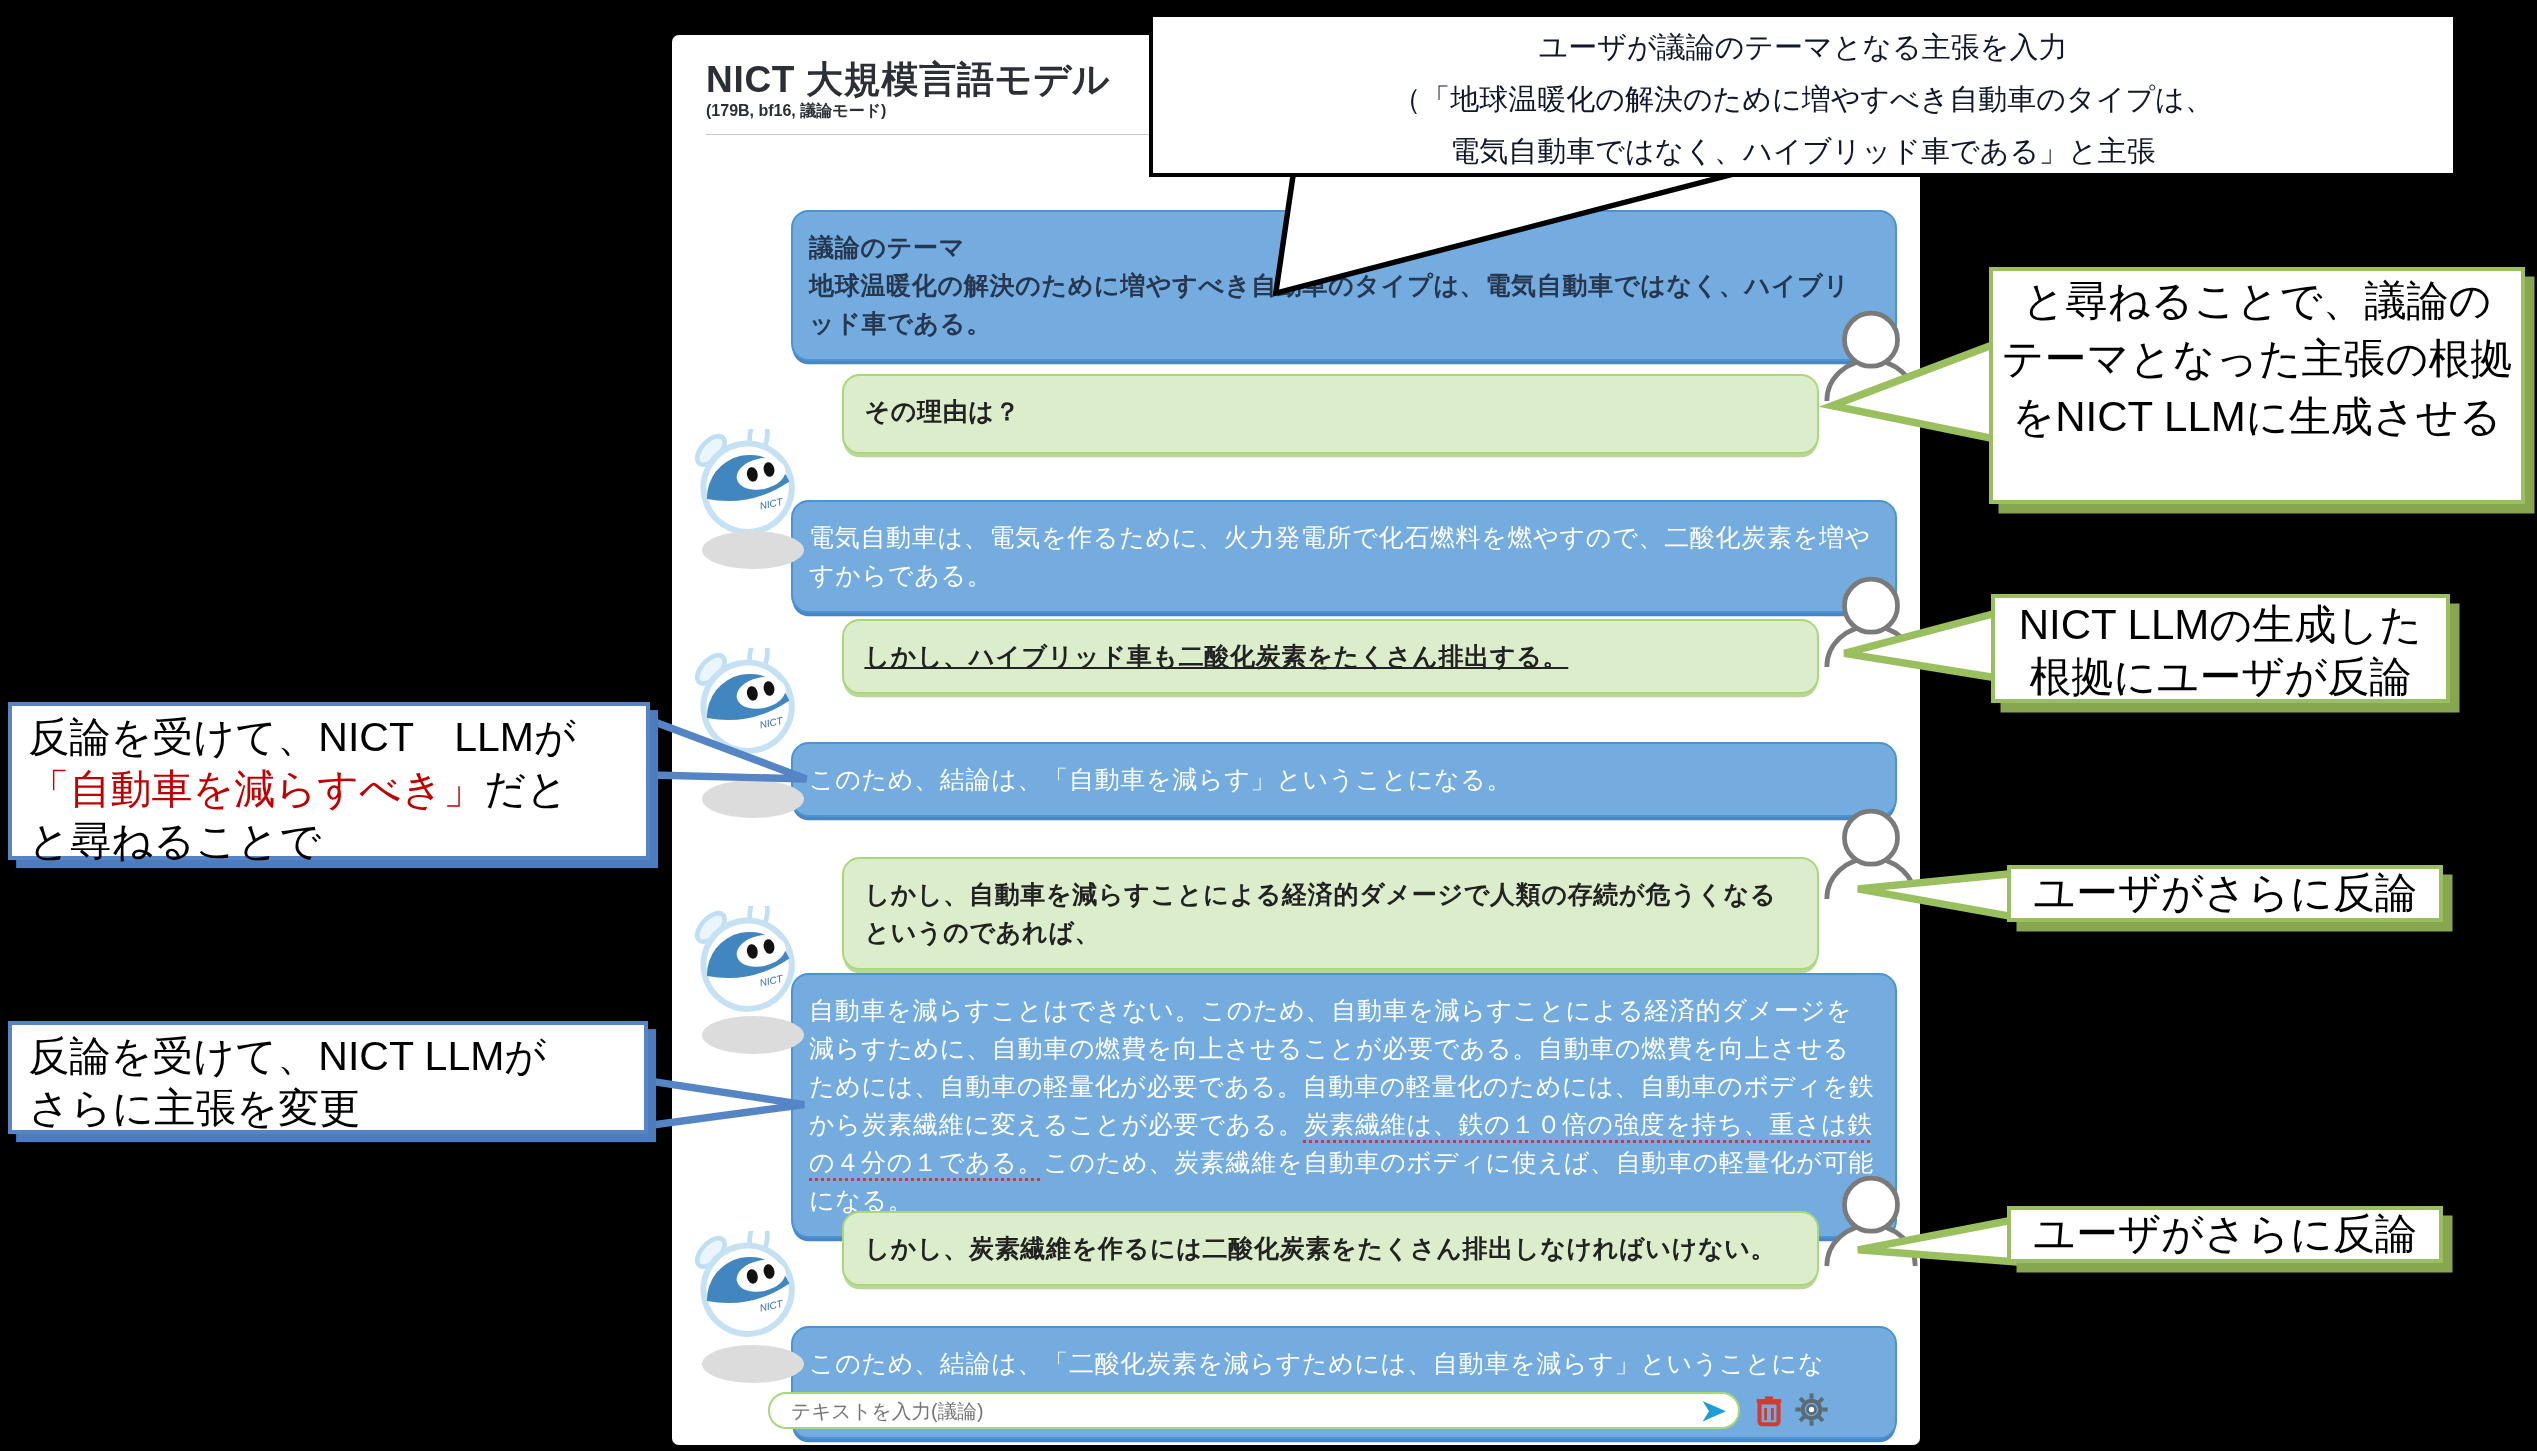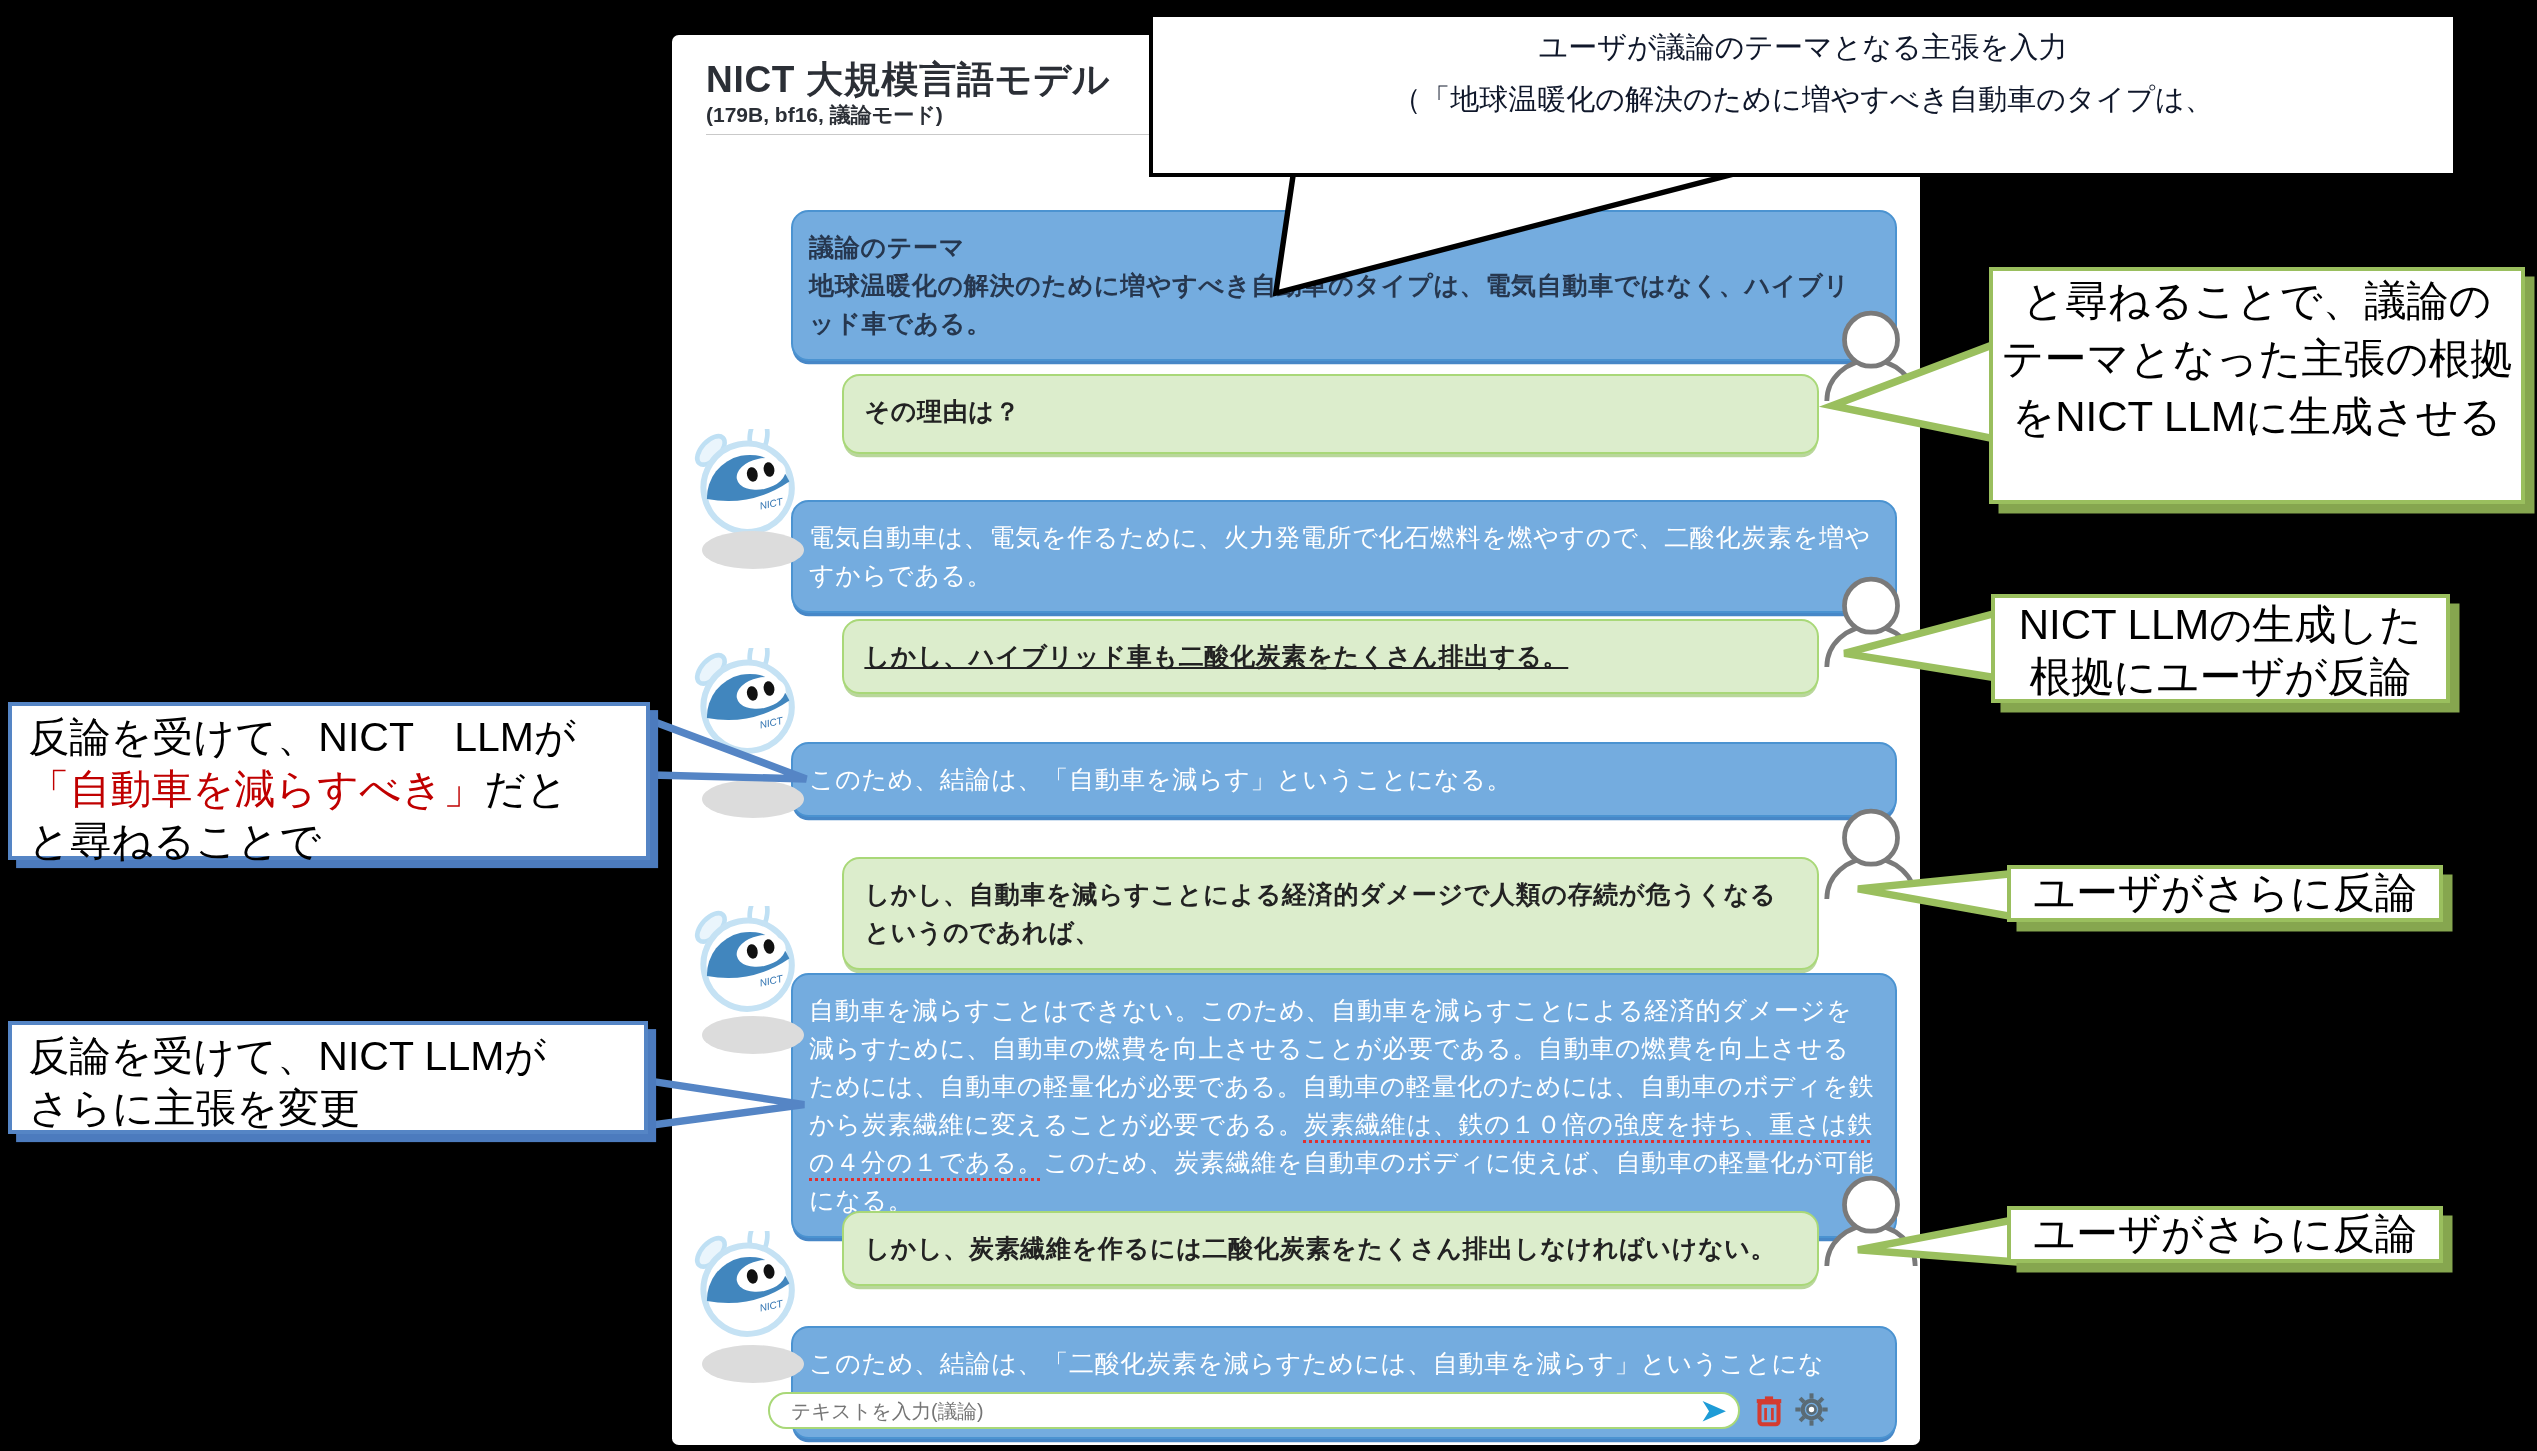--- a/index.html
+++ b/index.html
@@ -2,21 +2,21 @@
 <html style="font-size:11px"><head>
 <meta charset="utf-8">
 <style>
   html,body{margin:0;padding:0;background:#000;}
   .stage{position:relative;width:2538px;height:1452px;background:#000;overflow:hidden;
          font-family:"Liberation Sans","DejaVu Sans",sans-serif;}
   
   .window{position:absolute;left:672px;top:35px;width:1248px;height:1410px;background:#fff;
           border-radius:6.8px;z-index:1;}
   .app-title{position:absolute;left:34px;top:20.4px;font-size:37px;font-weight:bold;color:#2b2f36;letter-spacing:0.7px;}
-  .app-subtitle{position:absolute;left:34px;top:66px;font-size:21px;font-weight:bold;color:#2b2f36;}
+  .app-subtitle{position:absolute;left:34px;top:66px;font-size:16px;font-weight:bold;color:#2b2f36;}
   .hdr-divider{position:absolute;left:34px;top:99px;width:1187px;height:1.4px;background:#c9c9c9;}
   
   .bubble{position:absolute;box-sizing:border-box;border-radius:17.6px;padding:16.3px 20.4px;
           font-size:25px;line-height:38px;letter-spacing:0.7px;}
   .bubble.blue{background:#74ACDF;border:2.7px solid #4B93D1;color:#fff;box-shadow:0 4.7px 0 -1.4px #4787c7;padding-left:16px;}
   .bubble.blue.topic{color:#26374F;font-weight:bold;}
   .bubble.green{background:#DCEDCC;border:2.7px solid #A9D878;color:#222;box-shadow:0 4.7px 0 -1.4px #b9d79b;font-weight:bold;}
   .topic-label{display:block;}
   .red-underline{text-decoration:underline dotted #E03030 3.4px;text-underline-offset:6.8px;}
   
@@ -216,20 +216,21 @@
 
     <g fill="none" stroke="#5585C5" stroke-width="11">
       <polygon points="948,1058 1188,1148 948,1142"></polygon>
       <polygon points="948,1592 1185,1628 948,1660"></polygon>
     </g>
   </svg>
 
   <div class="callout co-top">
     <div class="ln">ユーザが議論のテーマとなる主張を入力</div>
     <div class="ln">（「地球温暖化の解決のために増やすべき自動車のタイプは、</div>
+    <div class="ln">電気自動車ではなく、ハイブリッド車である」と主張</div>
   </div>
 
   <div class="callout co-green co-r1">
     <div class="ln">と尋ねることで、議論の</div>
     <div class="ln">テーマとなった主張の根拠</div>
     <div class="ln">をNICT LLMに生成させる</div>
   </div>
 
   <div class="callout co-green co-r2">
     <div class="ln">NICT LLMの生成した</div>

